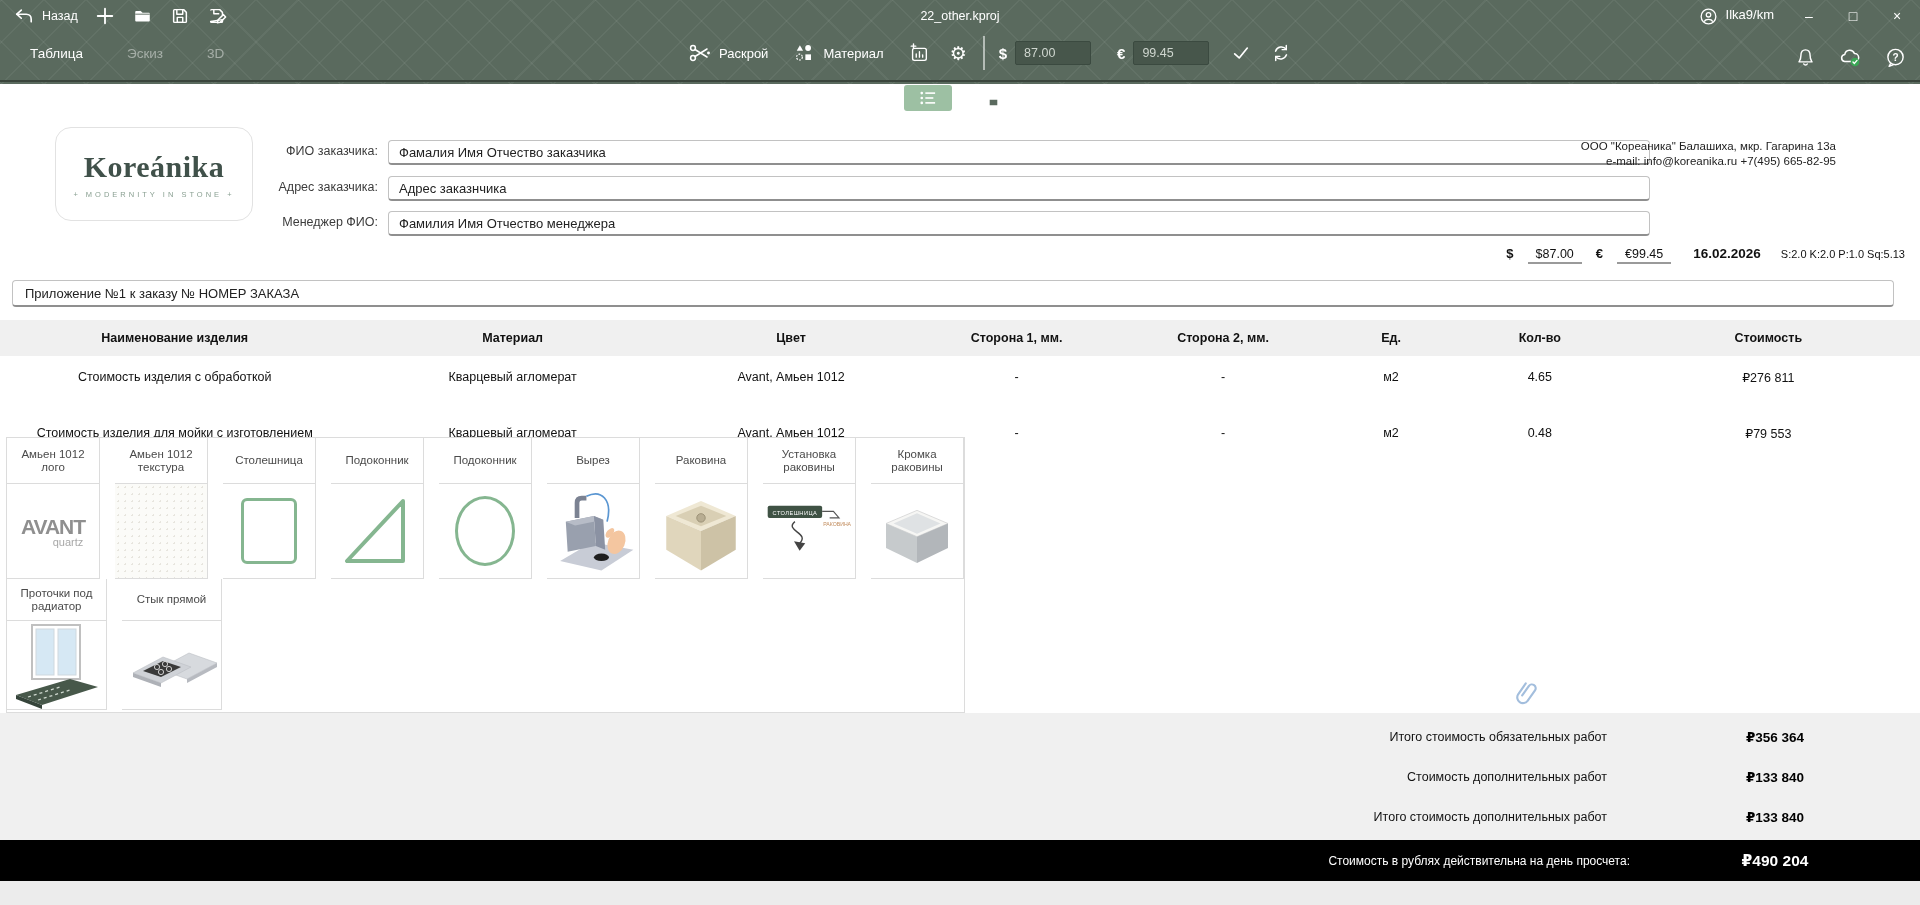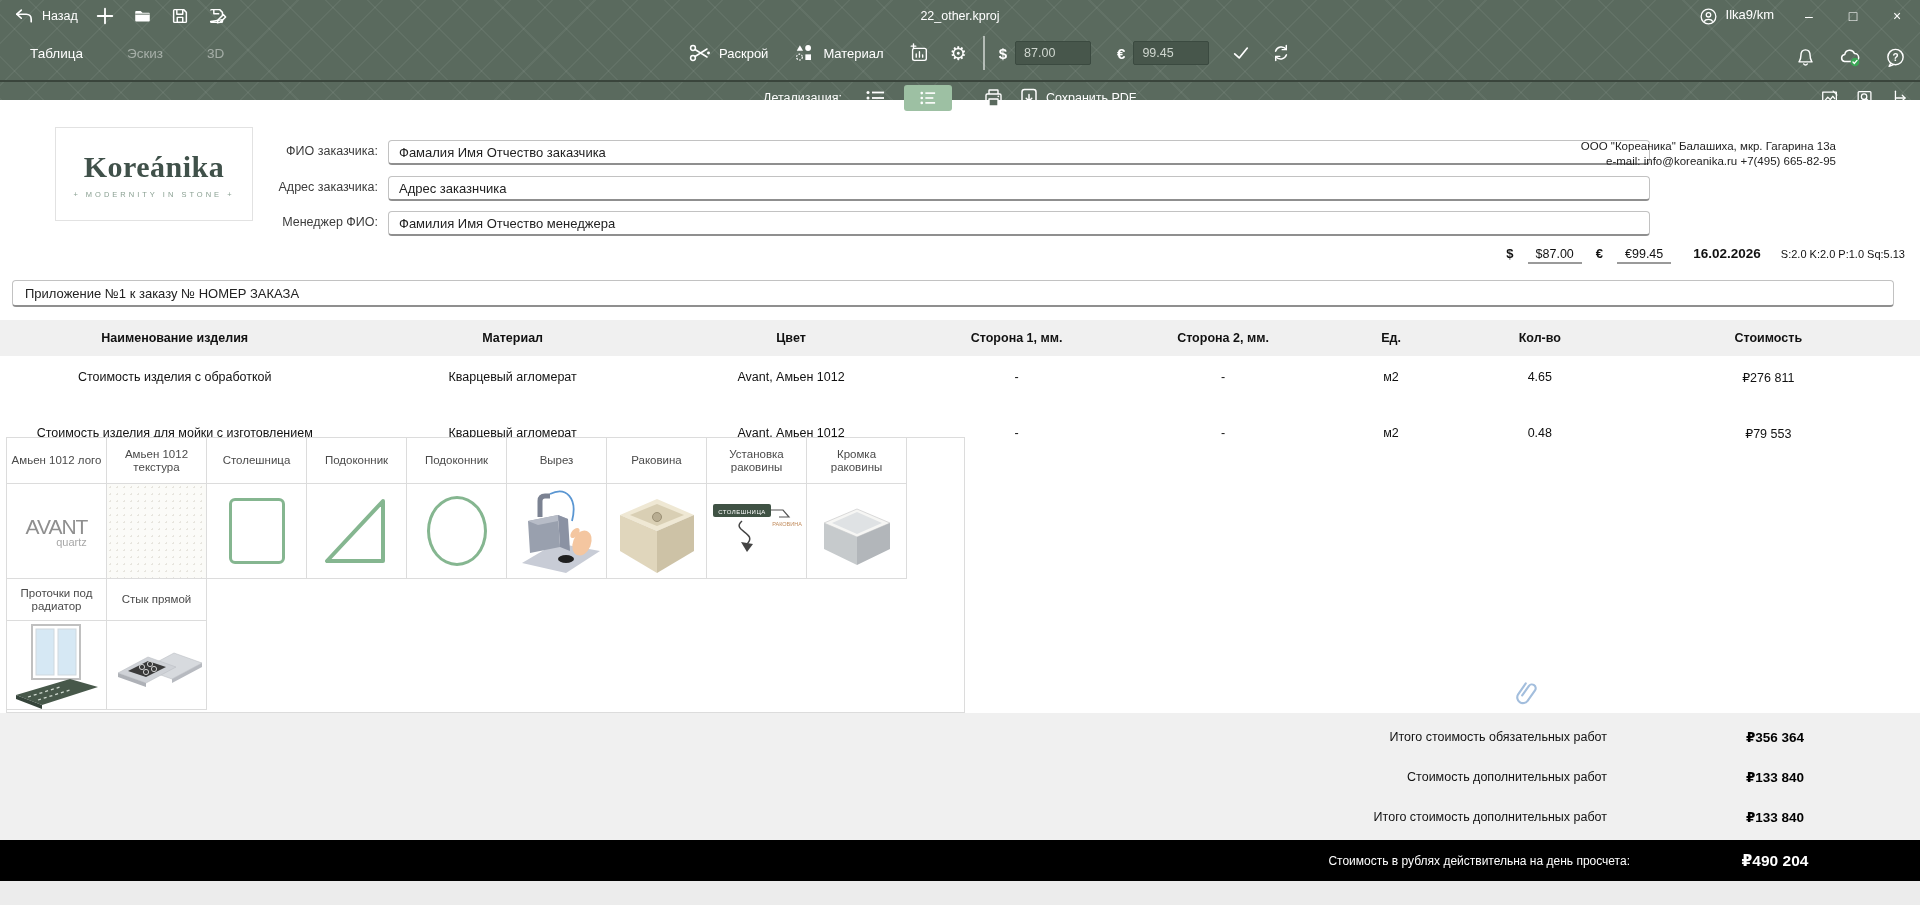--- a/index.html
+++ b/index.html
@@ -1,20 +1,20 @@
 <!DOCTYPE html>
 <html><head>
 <meta charset="utf-8">
 <style>
   html,body{margin:0;padding:0;background:#e9e9e9;}
   #app{position:relative;width:1920px;height:905px;overflow:hidden;background:#fff;
        font-family:"Liberation Sans","DejaVu Sans",sans-serif;color:#222;}
 
   
-  .greenhead{position:absolute;top:0;left:0;width:100%;height:100px;background-color:#5a6a5e;
+  .greenhead{position:absolute;top:0;left:0;width:100%;height:84px;background-color:#5a6a5e;
     background-image:
       repeating-linear-gradient(45deg, rgba(255,255,255,.05) 0 1.5px, transparent 1.5px 30px),
       repeating-linear-gradient(135deg, rgba(255,255,255,.05) 0 1.5px, transparent 1.5px 30px);}
   .greenhead .hr{position:absolute;top:80px;left:0;width:100%;height:2px;background:#3a453c;}
 
   .titlebar-left{position:absolute;left:14px;top:0;height:32px;display:flex;align-items:center;gap:17px;}
   .tb-btn{display:flex;align-items:center;gap:8px;color:#fff;font-size:12.5px;cursor:default;}
   .win-title{position:absolute;left:0;top:0;width:100%;height:32px;display:flex;align-items:center;justify-content:center;
              color:#fff;font-size:12.5px;pointer-events:none;}
   .titlebar-right{position:absolute;right:14px;top:0;height:32px;display:flex;align-items:center;gap:26px;color:#fff;}
@@ -36,21 +36,21 @@
   .toolbar3{position:absolute;left:763px;top:83px;height:30px;display:flex;align-items:center;}
   .t3-label{color:#fff;font-size:12.5px;margin-right:16px;}
   .toggle{display:flex;align-items:center;justify-content:center;width:34px;height:26px;border-radius:3px;}
   .toggle.active{background:#9dc0a3;}
   .t3-right{position:absolute;right:10px;top:83px;height:30px;display:flex;align-items:center;gap:15px;}
   .pdf-label{color:#fff;font-size:12.5px;margin-left:7px;}
 
   
   .doc{position:absolute;top:113px;left:0;width:100%;height:600px;background:#fff;}
 
-  .logo-card{position:absolute;left:55px;top:14px;width:196px;height:92px;border:1px solid #e2e2e2;border-radius:0;
+  .logo-card{position:absolute;left:55px;top:14px;width:196px;height:92px;border:1px solid #e2e2e2;border-radius:16px;
              display:flex;flex-direction:column;align-items:center;justify-content:center;background:#fff;}
   .brand{font-family:"Liberation Serif","DejaVu Serif",serif;font-weight:600;font-size:30px;color:#40514a;letter-spacing:.5px;}
   .tagline{font-size:7.5px;letter-spacing:3px;color:#8aa092;margin-top:6px;}
 
   .field-label{position:absolute;left:160px;width:218px;text-align:right;font-size:12.5px;color:#3c3c3c;}
   .field-input{position:absolute;left:388px;width:1240px;height:20px;border:1px solid #c2c2c2;border-bottom:2px solid #8f8f8f;
                border-radius:4px;padding:1px 10px;font-size:13px;color:#222;font-family:inherit;background:#fff;}
 
   .company{position:absolute;right:84px;top:26px;text-align:right;font-size:11.5px;line-height:15px;color:#222;}
 
@@ -66,33 +66,33 @@
   .tbl-row{position:absolute;left:0;width:100%;display:flex;}
   .tbl-head{top:207px;height:36px;background:#f0f0f0;}
   .tbl-r1{top:243px;height:42px;}
   .tbl-r2{top:299px;height:42px;}
   .tc{display:flex;align-items:center;justify-content:center;text-align:center;font-size:12.5px;color:#111;box-sizing:border-box;padding:0 6px;}
   .tbl-head .tc{font-weight:bold;font-size:12.5px;}
   .c0{width:18.2%;} .c1{width:17%;} .c2{width:12%;} .c3{width:11.5%;} .c4{width:10%;} .c5{width:7.5%;} .c6{width:8%;} .c7{width:15.8%;}
 
   
   .grid{position:absolute;left:6px;top:324px;width:957px;height:274px;border:1px solid #dcdcdc;background:#fff;}
-  .g-row{display:flex;}
+  .g-row{display:flex;gap:15px;}
   .g-cell{width:100px;box-sizing:border-box;border-right:1px solid #dcdcdc;border-bottom:1px solid #dcdcdc;
           display:flex;align-items:center;justify-content:center;text-align:center;}
   .g-label{height:46px;font-size:11.5px;color:#4a4a4a;line-height:13px;padding:2px 3px;}
   .g-img{height:95px;position:relative;overflow:hidden;}
   .g-label2{height:42px;}
   .g-img2{height:89px;}
   .shape-rect{width:50px;height:60px;border:3px solid #85b690;border-radius:6px;}
   .shape-ellipse{width:54px;height:64px;border:3px solid #85b690;border-radius:50%;}
   .texture{width:100%;height:100%;background-color:#fbfbf8;
            background-image:radial-gradient(#e7e5de 1px, transparent 1px);background-size:7px 7px;}
   .avant{display:flex;flex-direction:column;align-items:center;}
-  .avant-main{font-size:21px;color:#8f8f8f;font-weight:400;letter-spacing:-1px;}
+  .avant-main{font-size:21px;color:#8f8f8f;font-weight:700;letter-spacing:-1px;}
   .avant-sub{font-size:11px;color:#a8a8a8;margin:-3px 0 0 30px;}
 
   .paperclip{position:absolute;left:1512px;top:566px;}
 
   
   .totals{position:absolute;top:713px;left:0;width:100%;height:127px;background:#f0f0f0;}
   .total-row{position:absolute;left:0;width:100%;display:flex;justify-content:flex-end;align-items:center;gap:23px;}
   .total-label{font-size:12.5px;color:#111;}
   .total-val{width:290px;text-align:center;font-weight:bold;font-size:13.5px;color:#000;}
 

